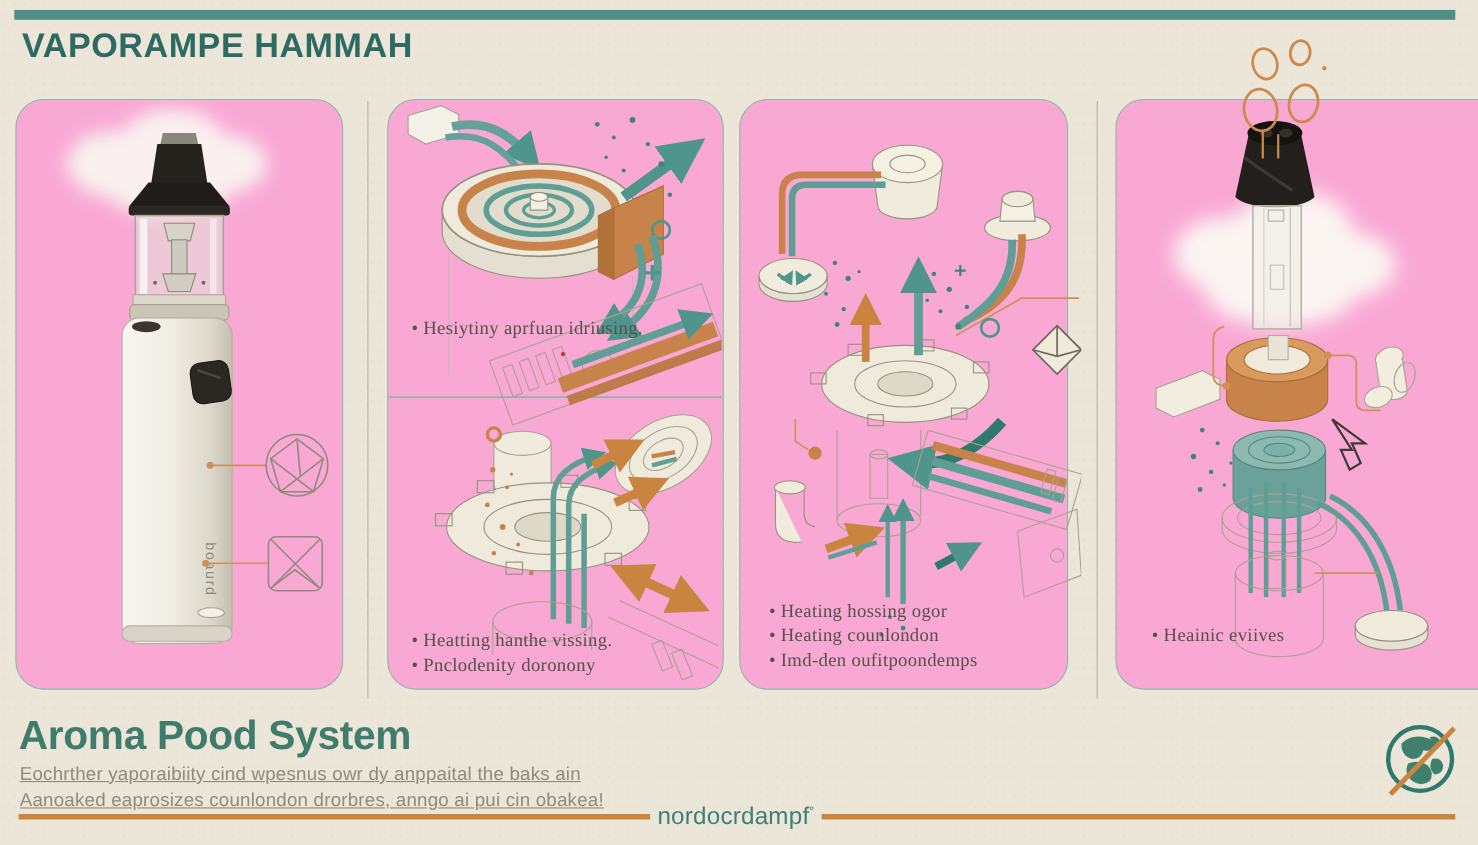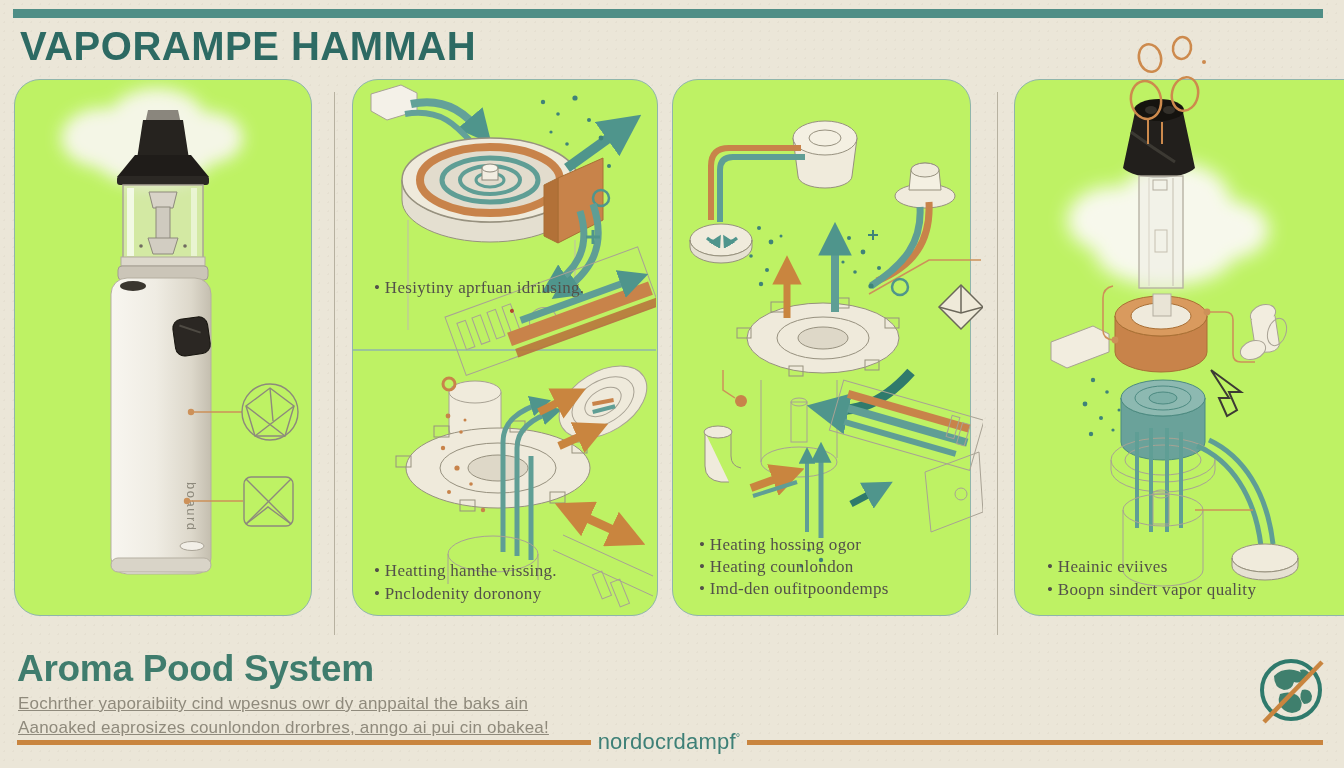--- a/index.html
+++ b/index.html
@@ -6,26 +6,26 @@
   body{
     width:1344px;height:768px;position:relative;overflow:hidden;
     background:#ebe6d8;
     background-image:radial-gradient(rgba(120,110,80,0.05) 1px, transparent 1px);
     background-size:9px 9px;
     font-family:"Liberation Sans", sans-serif;
   }
   .topbar{position:absolute;left:13px;top:9px;width:1310px;height:9px;background:#4f8e86;}
   .title{
     position:absolute;left:20px;top:24px;margin:0;
-    font-size:40px;font-weight:bold;letter-spacing:.5px;color:#2d6a63;
+    font-size:31px;font-weight:bold;letter-spacing:.5px;color:#2d6a63;
   }
   .panel{
-    position:absolute;top:79px;height:537px;
+    position:absolute;top:90px;height:537px;
     border:1.5px solid #8fb5ab;border-radius:26px;
-    background:#bef264;box-sizing:border-box;
+    background:#f9a8d4;box-sizing:border-box;
   }
   .panel svg{position:absolute;left:0;top:0;}
   .p1{left:14px;width:298px;}
   .p2{left:352px;width:306px;}
   .p3{left:672px;width:299px;}
   .p4{left:1014px;width:381px;}
   .vdiv{position:absolute;top:92px;height:543px;width:1px;background:#b7b1a0;}
   .vdiv1{left:334px;}
   .vdiv2{left:997px;}
   .bullet{
@@ -472,21 +472,20 @@
     </g>
 
     <g stroke="#cd9159" stroke-width="1.6" fill="none">
       <path d="M98,206 q-10,2 -10,12 L88,250 q0,9 10,10"></path>
       <path d="M192,232 l18,0 q8,0 8,8 l0,34 q0,8 8,8 l14,0"></path>
       <circle cx="100" cy="260" r="2.6" fill="#cd9159"></circle>
       <circle cx="192" cy="232" r="2.6" fill="#cd9159"></circle>
     </g>
   </svg>
   <div class="bullet" style="left:32px;top:477px">• Heainic eviives</div>
-  <div class="bullet" style="left:32px;top:500px">• Boopn sindert vapor quality</div>
 </section>
 
 <svg class="overlay" style="left:1100px;top:18px" width="140" height="132" viewBox="0 0 140 132">
   <g stroke="#cd8a4d" stroke-width="2.5" fill="none">
     <ellipse cx="50" cy="40" rx="11" ry="14" transform="rotate(-14 50 40)"></ellipse>
     <ellipse cx="82" cy="30" rx="9" ry="11" transform="rotate(10 82 30)"></ellipse>
     <ellipse cx="46" cy="82" rx="15" ry="19" transform="rotate(-10 46 82)"></ellipse>
     <ellipse cx="85" cy="76" rx="13" ry="17" transform="rotate(12 85 76)"></ellipse>
     <line x1="48" y1="101" x2="48" y2="126" stroke-width="2"></line>
     <line x1="62" y1="104" x2="62" y2="126" stroke-width="2"></line>

